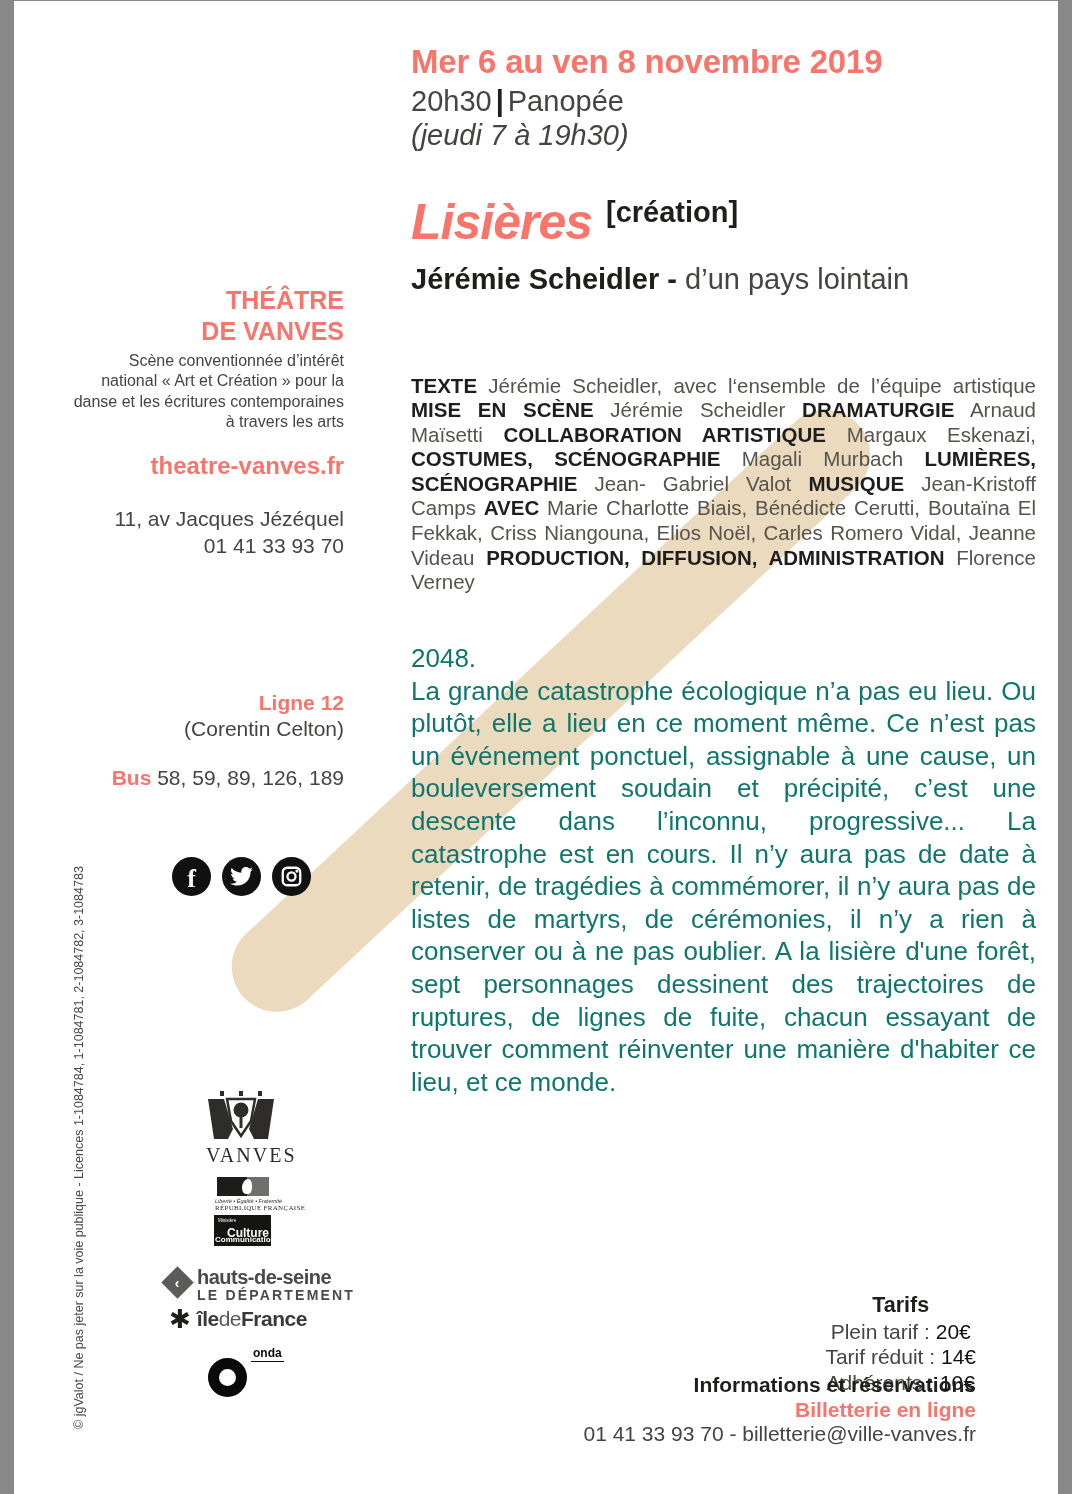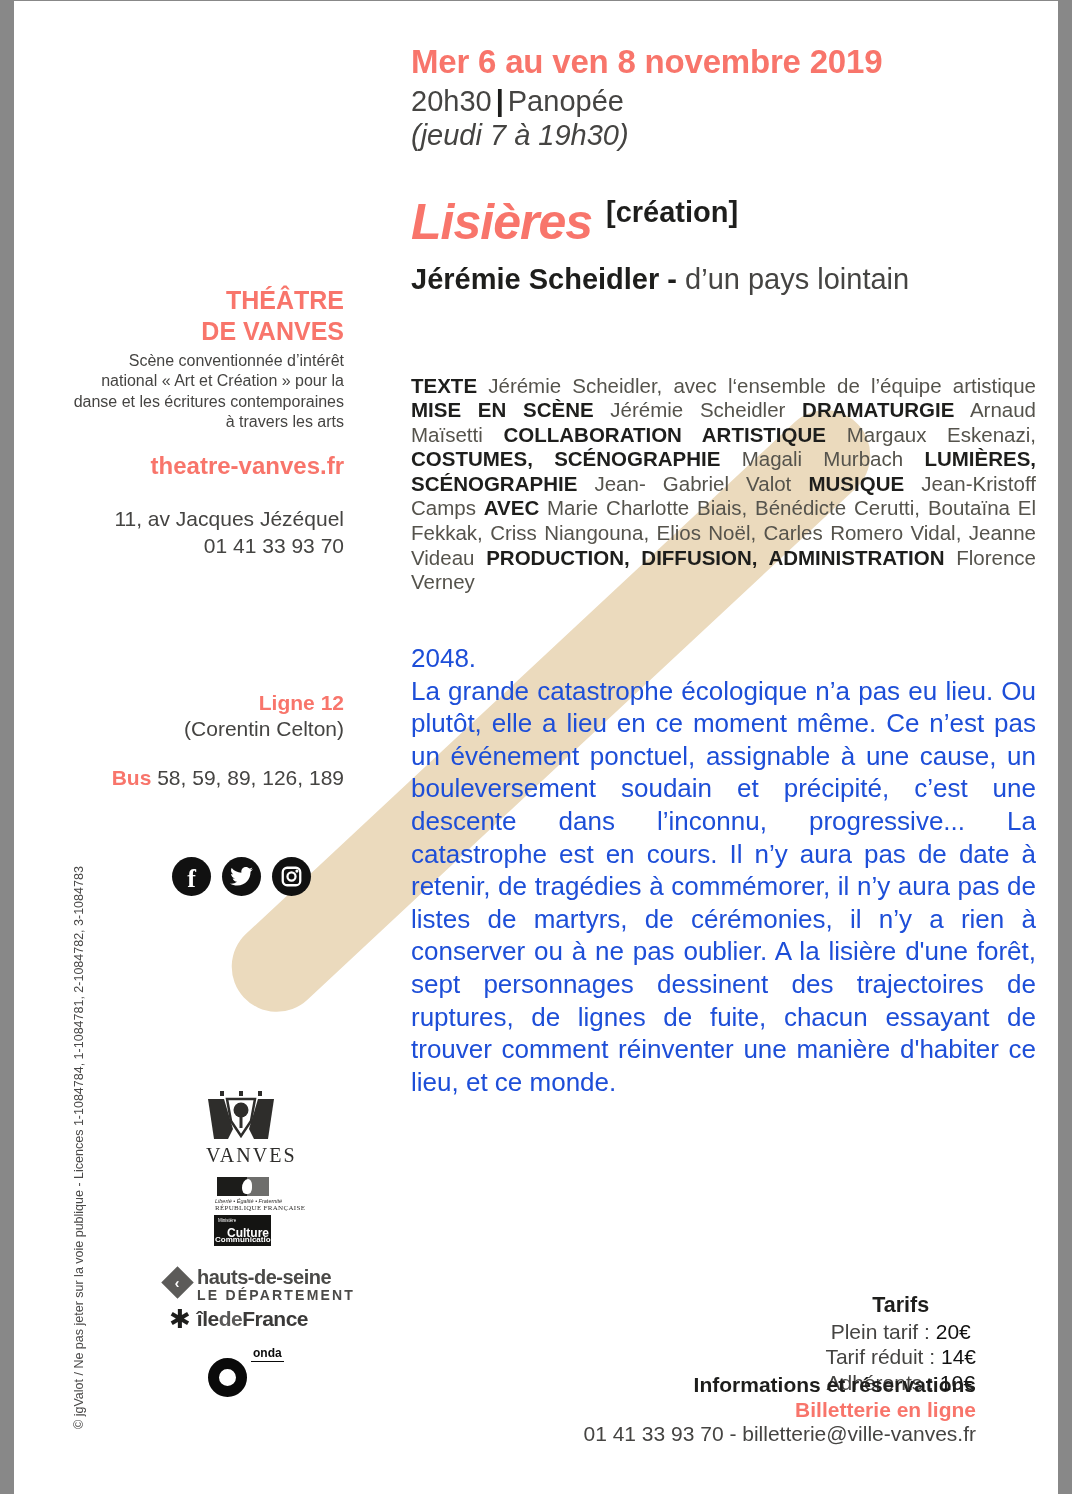--- a/index.html
+++ b/index.html
@@ -27,21 +27,21 @@
   .time-line .pipe{font-weight:bold;color:#1e1e1c;padding:0 4px;}
   .note-line{top:118px;font-size:29px;font-style:italic;color:#454442;}
   .title-line{top:192px;}
   .title-line .title{font-size:50px;font-weight:bold;font-style:italic;color:#f8756b;letter-spacing:-1px;}
   .title-line .tag{font-size:29px;font-weight:bold;color:#1e1e1c;display:inline-block;transform:translateY(-17px);margin-left:14px;}
   .byline{top:262px;font-size:29px;color:#454442;}
   .byline .author{font-weight:bold;color:#1e1e1c;}
   .byline .dash{font-weight:bold;color:#1e1e1c;}
   .credits{top:352px;font-size:20.5px;line-height:24.6px;text-align:justify;text-align-last:left;color:#55534c;}
   .credits .role{font-weight:bold;color:#1e1e1c;}
-  .synopsis{top:641px;font-size:26px;line-height:32.6px;color:#1d4ed8;text-align:justify;text-align-last:left;}
+  .synopsis{top:641px;font-size:26px;line-height:32.6px;color:#0f766e;text-align:justify;text-align-last:left;}
   .synopsis .intro{display:block;text-align:left;}
   
   .pricing{top:1292px;right:82px;text-align:center;font-size:21px;line-height:25.5px;color:#454442;}
   .pricing .tarifs-title{font-weight:bold;color:#1e1e1c;font-size:21.5px;}
   .pricing .val{color:#111;}
   .booking{top:1372px;right:82px;text-align:right;font-size:21px;line-height:24.5px;}
   .booking .b-title{font-weight:bold;color:#1e1e1c;}
   .booking .b-online{font-weight:bold;color:#f8756b;}
   .booking .b-contact{color:#454442;}
   
@@ -75,21 +75,21 @@
   .logo-culture .cl2{position:absolute;left:1px;bottom:2px;font-size:8px;font-weight:bold;}
   .logo-hds{left:152px;top:1266px;display:flex;align-items:flex-start;gap:8px;color:#4b4a48;}
   .hds-diamond{width:23px;height:23px;background:#5c5b59;transform:rotate(45deg);margin-top:4px;display:flex;align-items:center;justify-content:center;}
   .hds-chev{transform:rotate(-45deg);color:#fff;font-size:14px;font-weight:bold;}
   .hds-name{font-size:20px;font-weight:bold;line-height:20px;letter-spacing:-.5px;}
   .hds-sub{font-size:14px;letter-spacing:2.2px;font-weight:bold;}
   .logo-idf{left:155px;top:1306px;display:flex;align-items:center;gap:6px;color:#3a3938;}
   .idf-star{font-size:26px;line-height:24px;color:#1e1e1c;}
   .idf-name{font-size:21px;letter-spacing:-.5px;}
   .idf-name b{font-weight:bold;}
-  .idf-name .lite{font-weight:bold;color:#5a5958;}
+  .idf-name .lite{font-weight:normal;color:#5a5958;}
   .logo-onda{left:194px;top:1345px;width:80px;height:56px;}
   .onda-ring{position:absolute;left:0;top:12px;width:17px;height:17px;border:11px solid #0a0a0a;border-radius:50%;}
   .onda-txt{position:absolute;left:43px;top:0;font-size:12px;font-weight:bold;color:#0a0a0a;border-bottom:1.5px solid #0a0a0a;padding:0 2px 1px 2px;}
   
   .vfooter{
     position:absolute;z-index:1;
     left:58px;top:1428px;width:612px;height:20px;
     transform:rotate(-90deg);transform-origin:0 0;
     font-size:12.5px;color:#4a4948;white-space:nowrap;
   }

